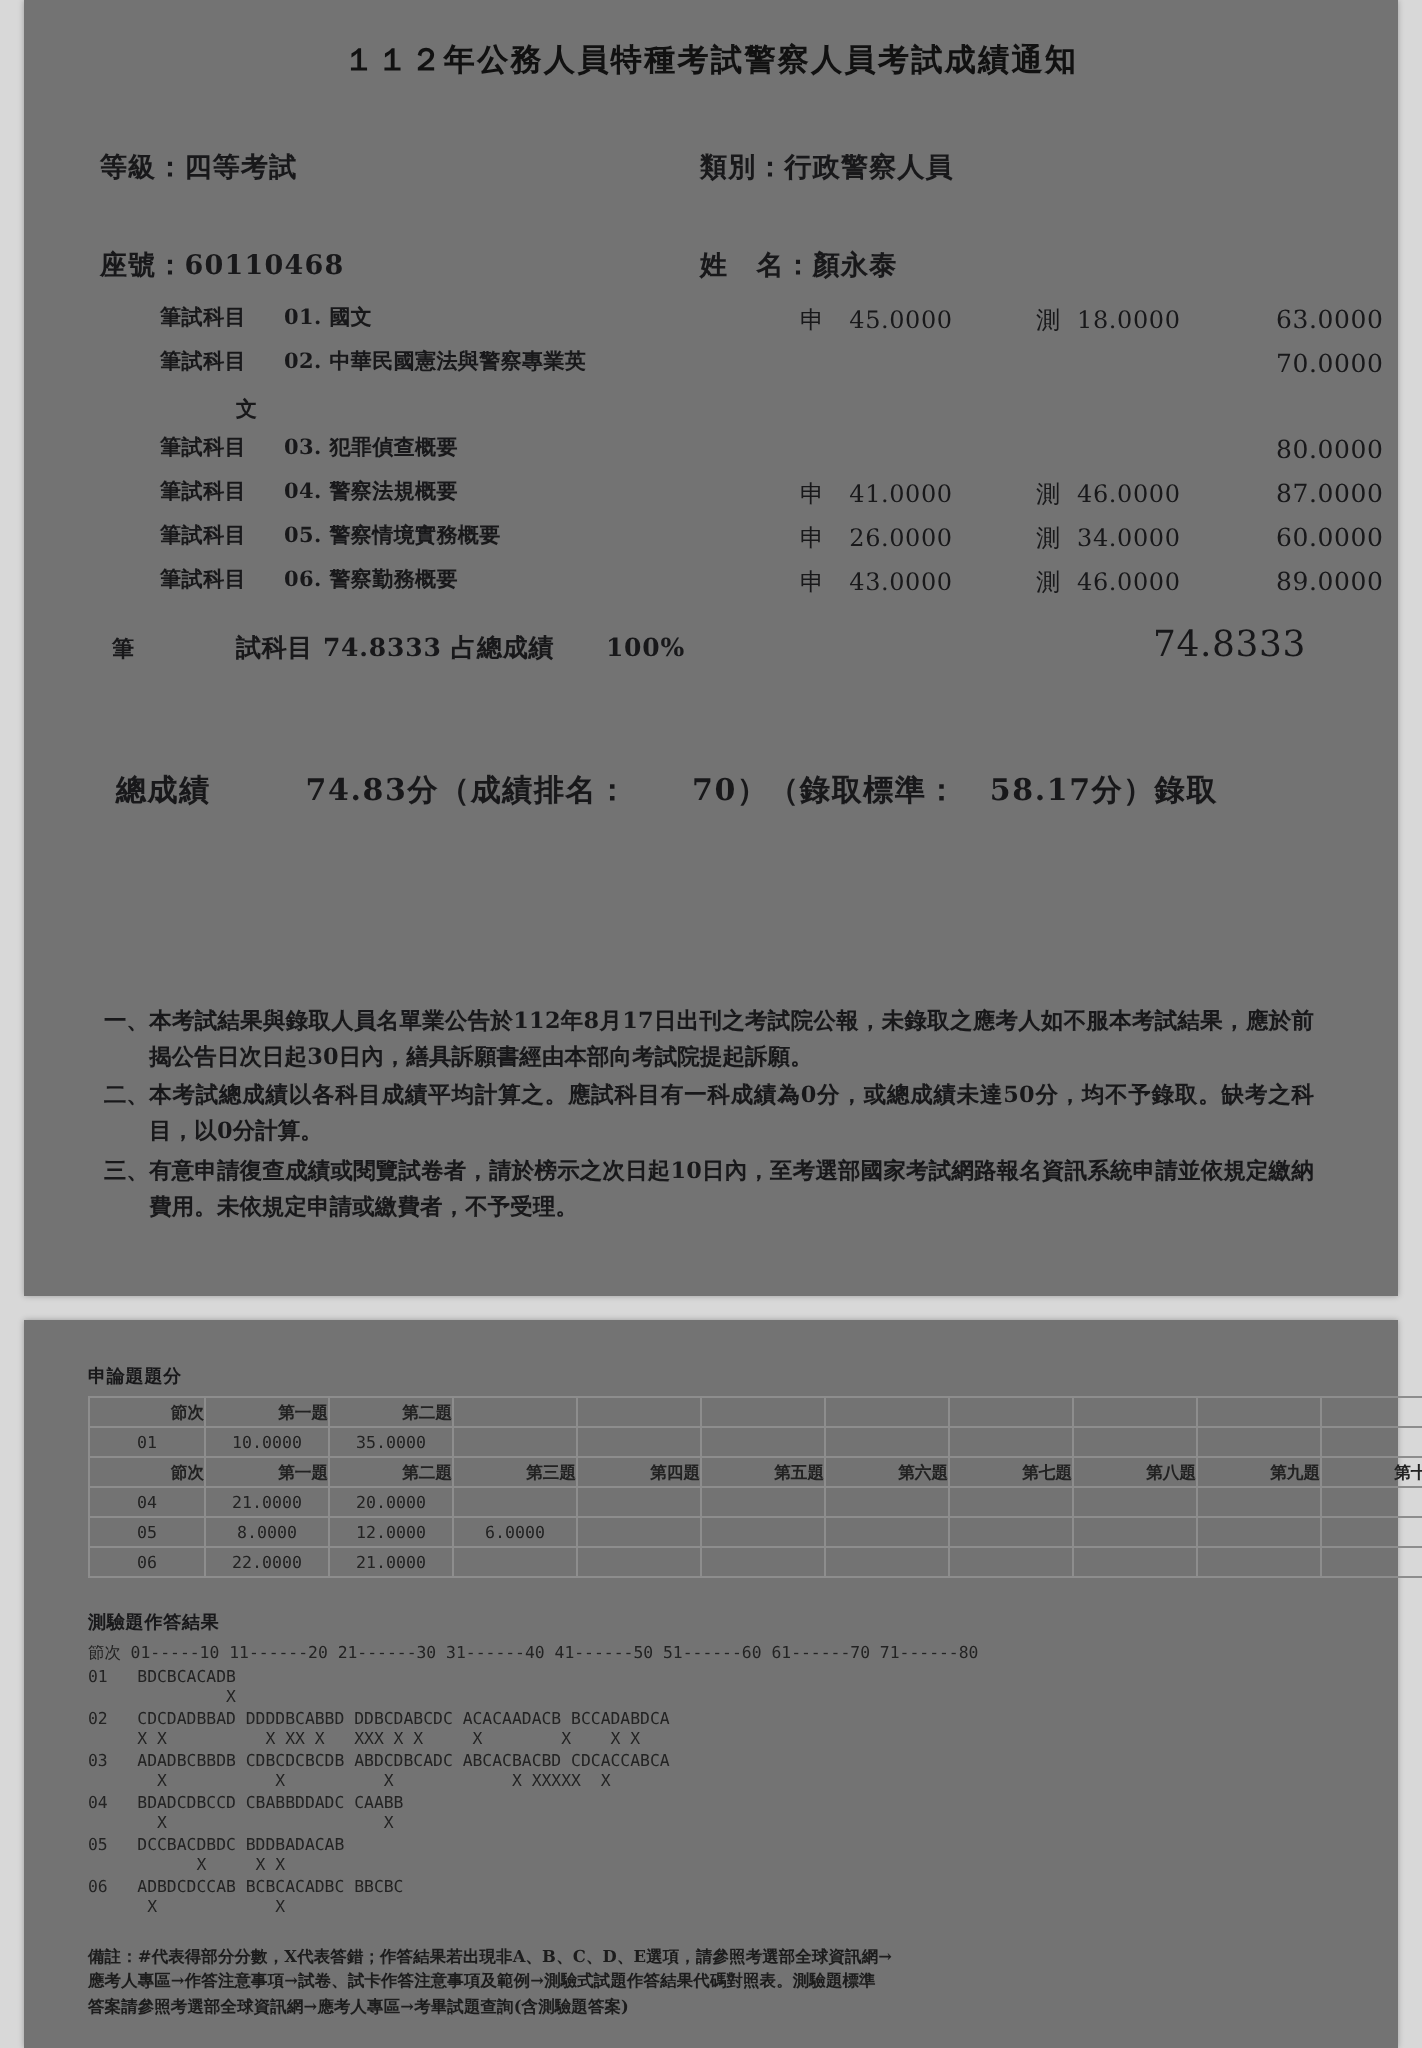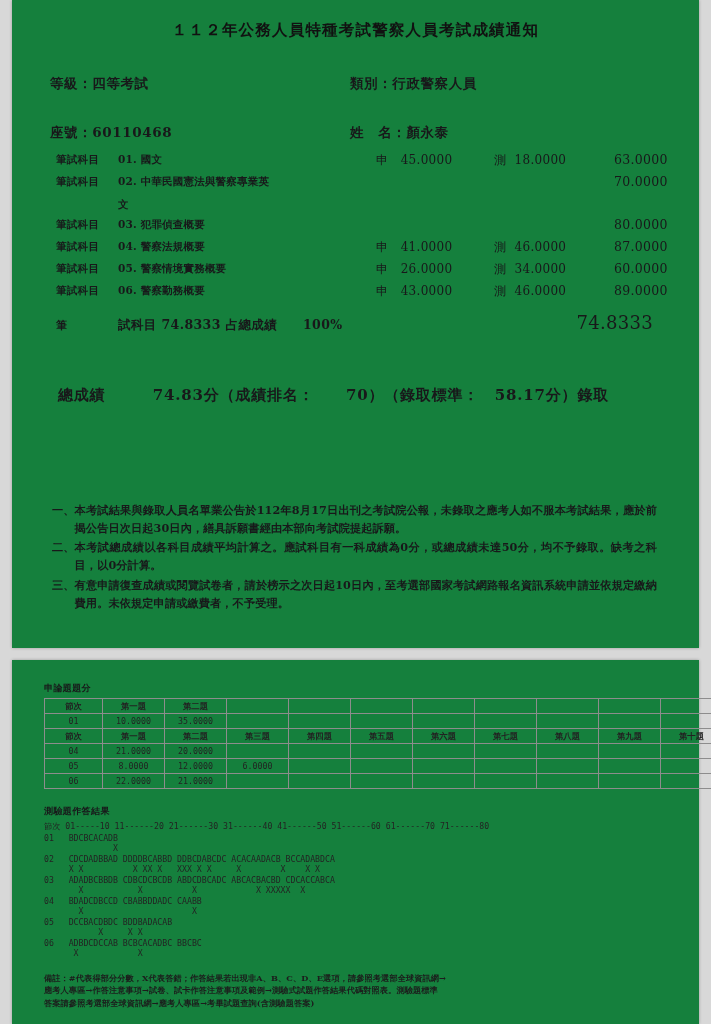--- a/index.html
+++ b/index.html
@@ -10,21 +10,21 @@
   }
   body {
     width: 711px;
     height: 1024px;
     overflow: hidden;
     font-family: "DejaVu Serif", "Liberation Serif", serif;
     color: #18181a;
     position: relative;
   }
   .page {
-    background: #15803d;
+    background: #737373;
     position: absolute;
     left: 12px;
     width: 687px;
     box-shadow: 0 0 3px rgba(0,0,0,0.28);
   }
   #page-one {
     top: 0px;
     height: 648px;
   }
   #page-two {
@@ -55,21 +55,21 @@
   .meta-right { flex: 1; }
 
   .subject-block {
     margin-top: 12px;
     font-size: 11px;
     letter-spacing: 0.3px;
   }
   .subj-row {
     display: flex;
     align-items: flex-start;
-    padding-left: 44px;
+    padding-left: 68px;
     line-height: 1.0;
     height: 22px;
   }
   .subj-kind {
     width: 62px;
     flex: none;
     font-size: 10.5px;
     font-weight: 700;
   }
   .subj-name {
@@ -180,20 +180,21 @@
     font-family: "DejaVu Sans Mono", "Liberation Mono", monospace;
     color: #222;
     padding: 0;
     overflow: hidden;
     white-space: nowrap;
   }
   table.essay-table td.hdr {
     font-family: "DejaVu Serif", "Liberation Serif", serif;
     font-weight: 700;
     font-size: 8.3px;
+    text-align: right;
   }
   .col-seq { width: 58px; }
   .col-q   { width: 62px; }
 
   .mc-block { margin-top: 16px; }
   .mc-ruler,
   .mc-row-answers,
   .mc-row-marks {
     font-family: "DejaVu Sans Mono", "Liberation Mono", monospace;
     font-size: 8.2px;

